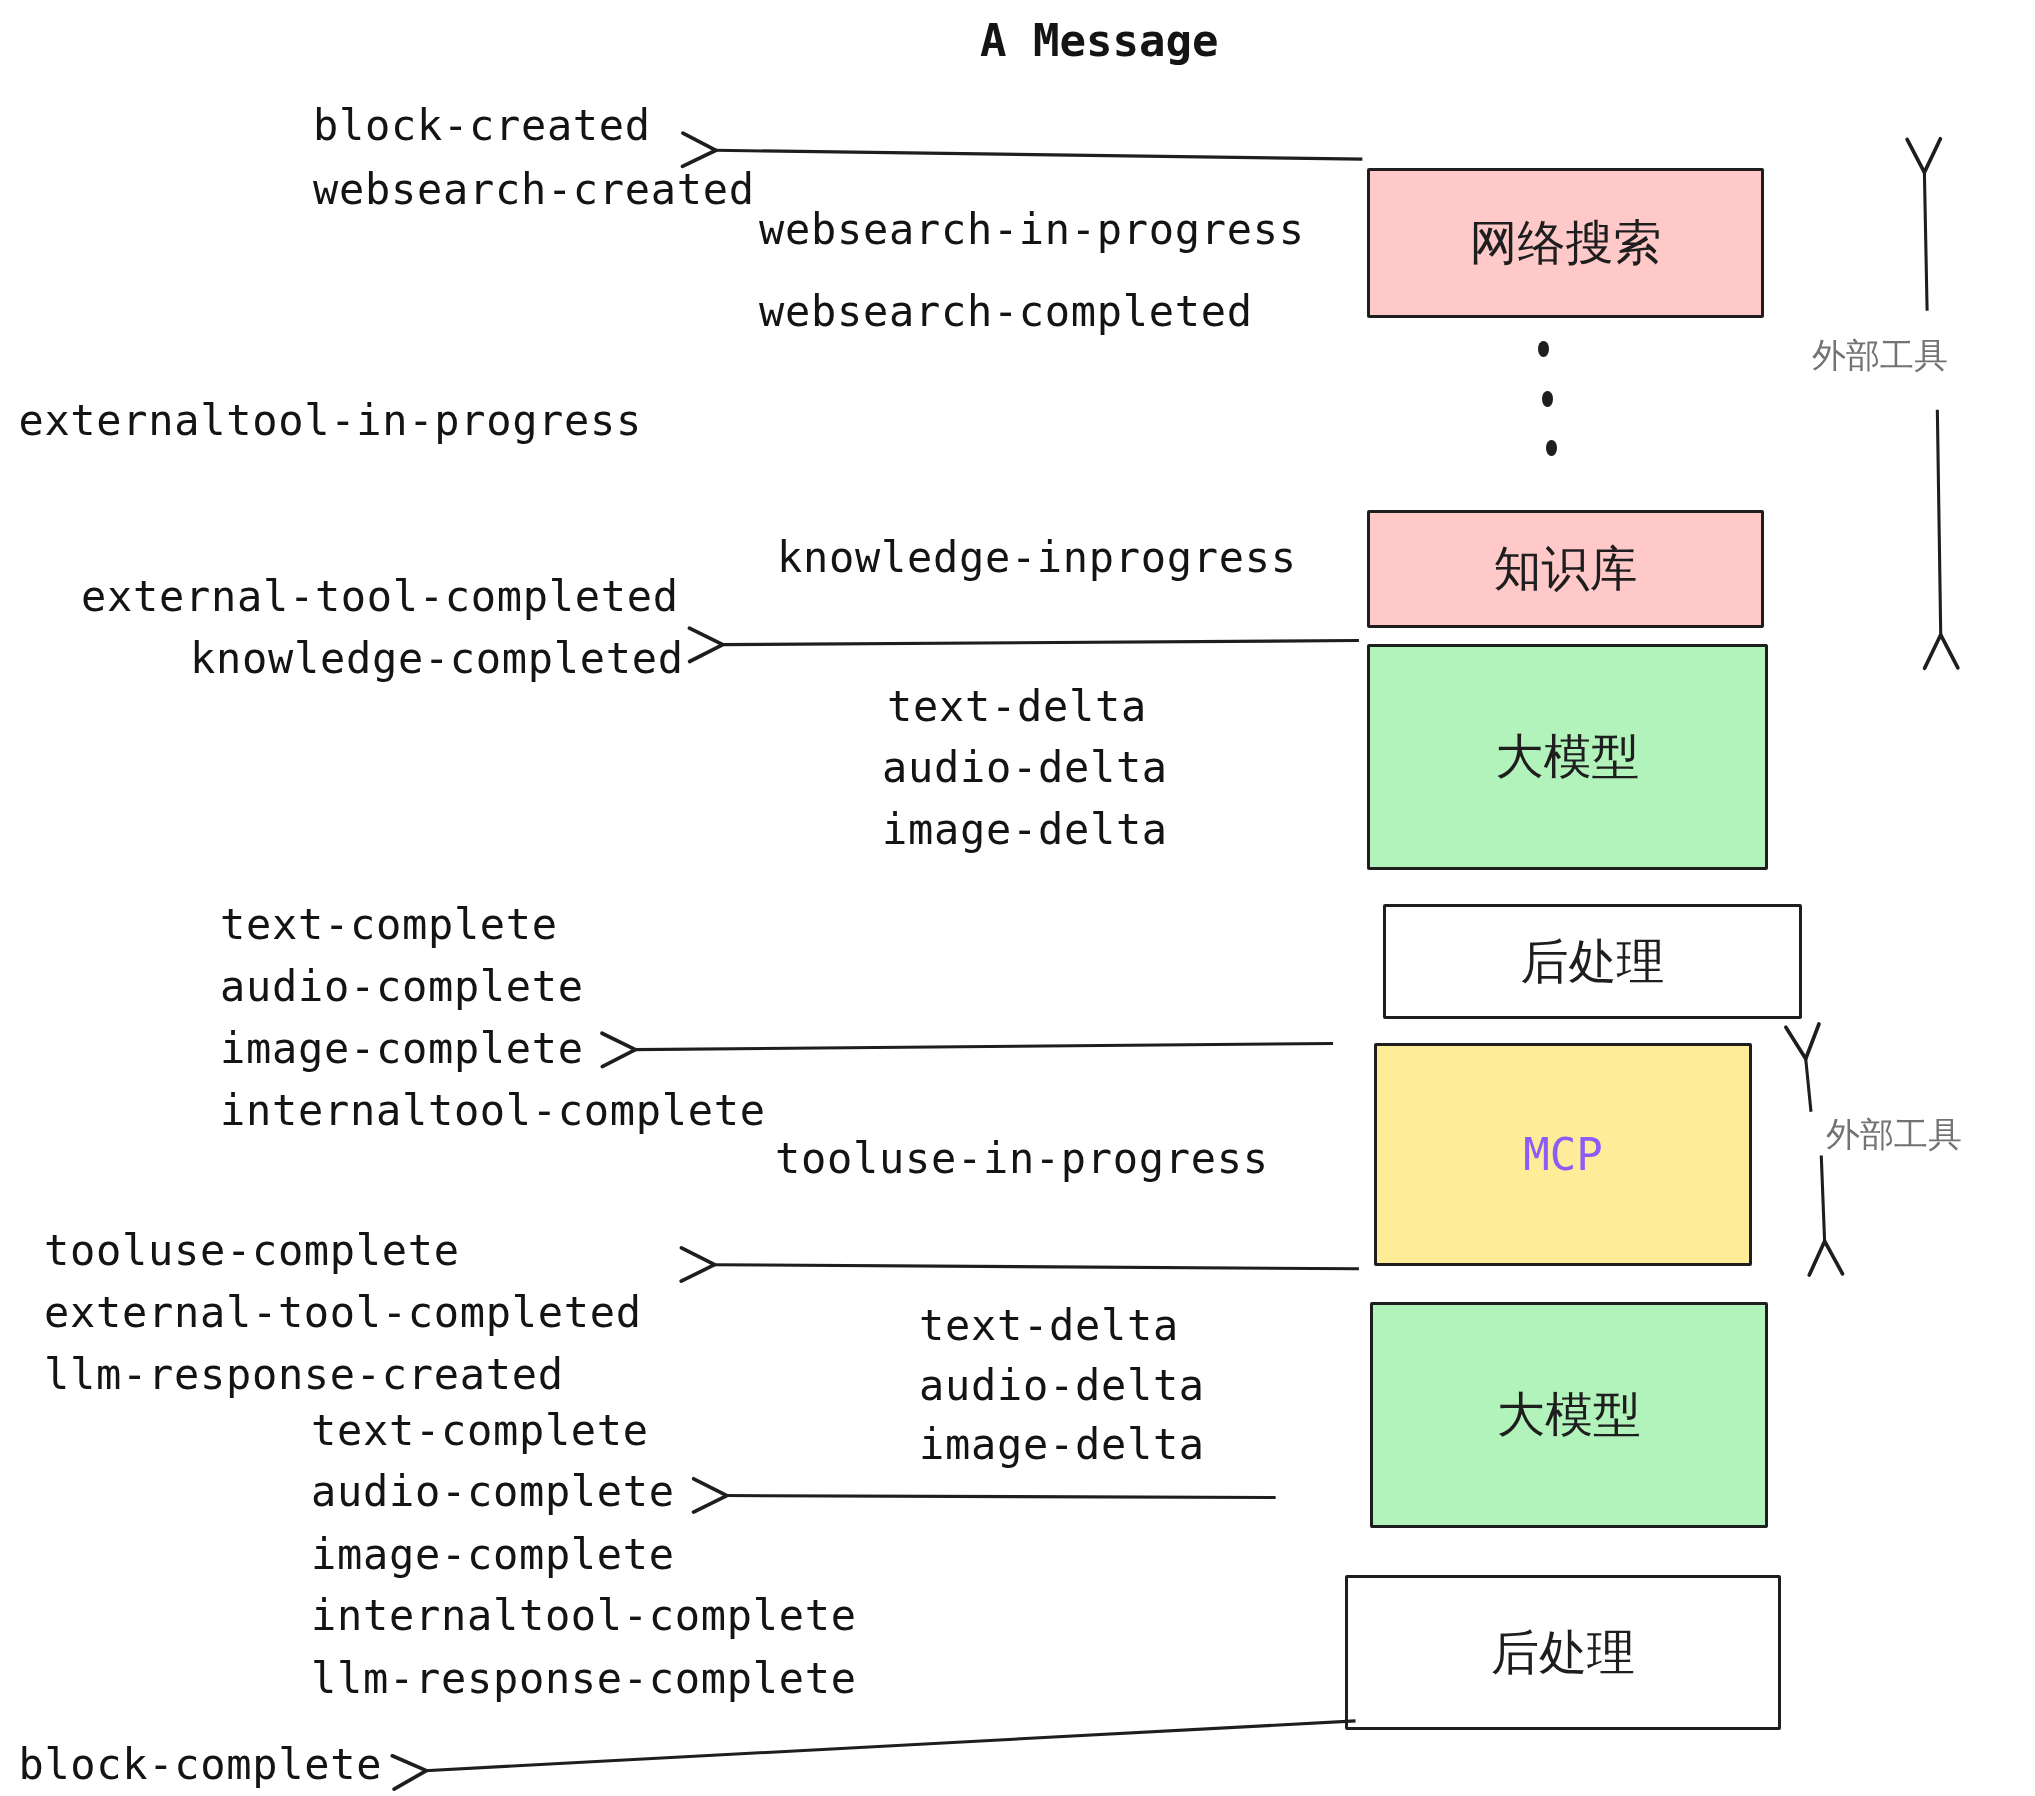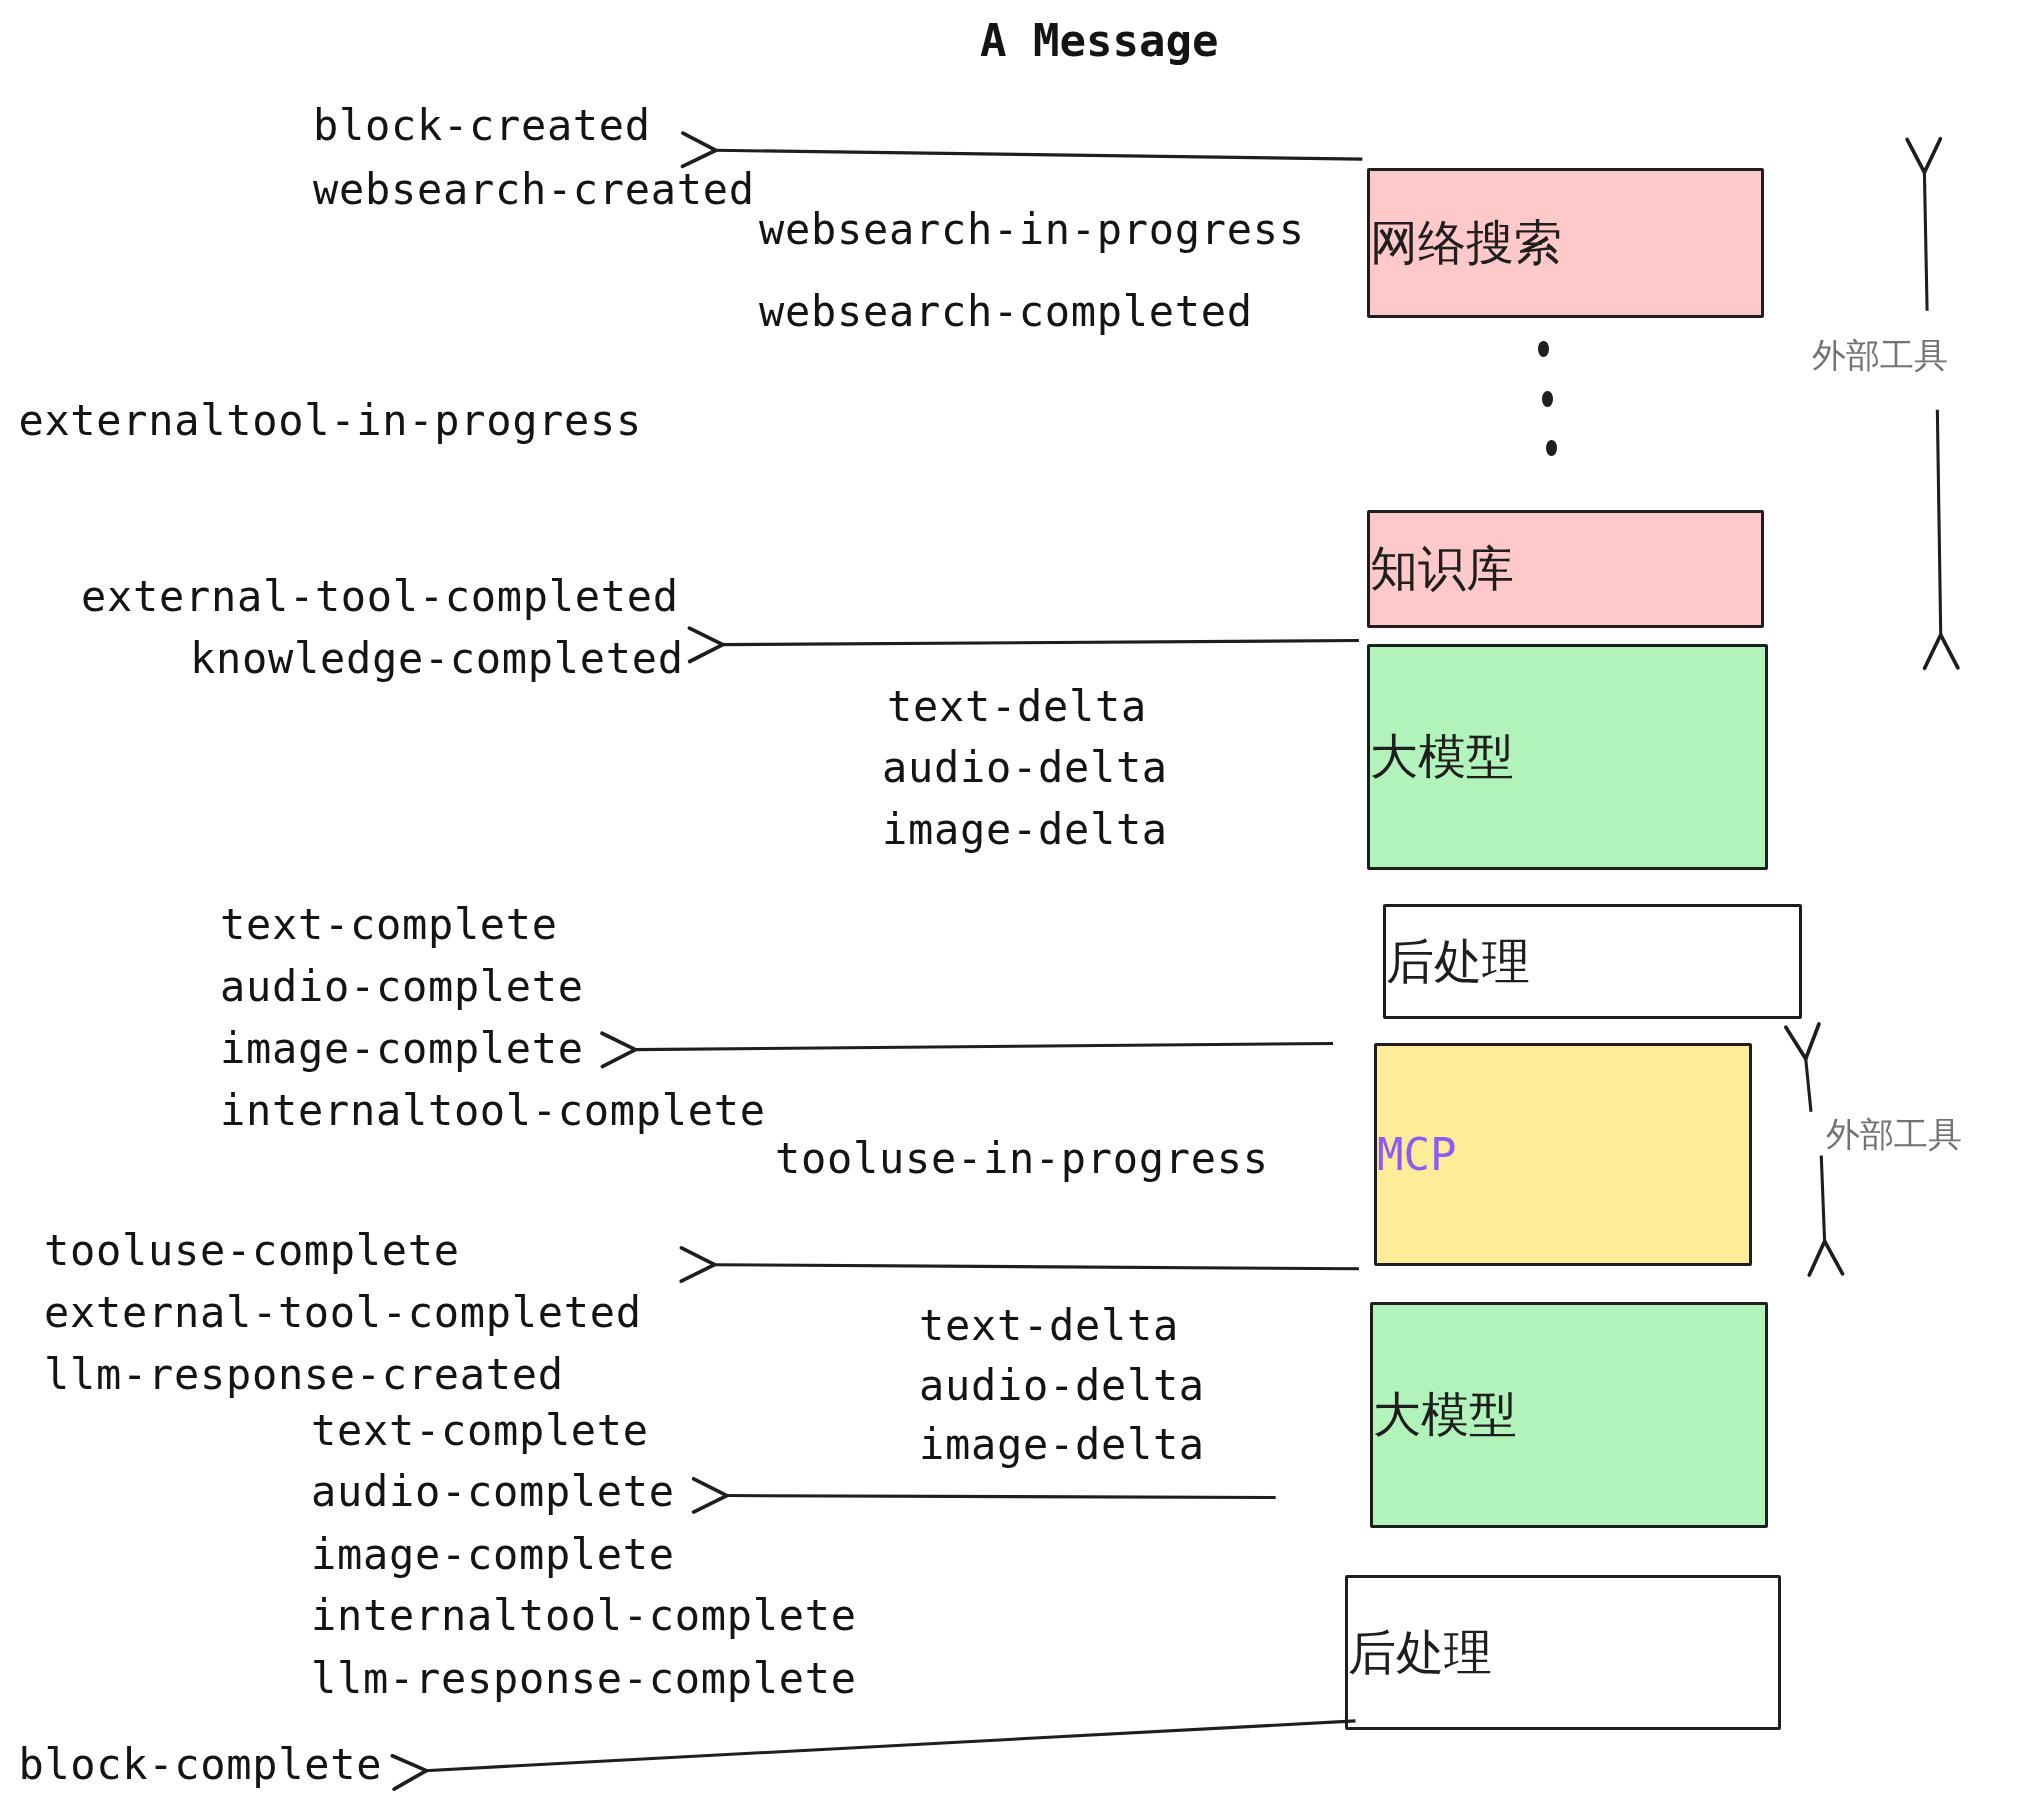--- a/index.html
+++ b/index.html
@@ -25,21 +25,21 @@
     white-space: nowrap;
     color: #141414;
   }
   .box {
     position: absolute;
     box-sizing: border-box;
     border: 3.4px solid #1e1e1e;
     border-radius: 2px;
     display: flex;
     align-items: center;
-    justify-content: flex-start;
+    justify-content: center;
   }
   .box .cjk {
     font-family: "DejaVu Sans", sans-serif;
     font-size: 48px;
     color: #1e1e1e;
     white-space: nowrap;
   }
   .box .mono {
     font-family: "DejaVu Sans Mono", monospace;
     font-size: 44px;
@@ -78,20 +78,21 @@
 
 <div class="canvas">
 
   <div class="title" style="left:980px; top:15px;">A Message</div>
 
   <div class="ev" style="left:313px;  top:101px;">block-created</div>
   <div class="ev" style="left:759px; top:205px;">websearch-in-progress</div>
   <div class="ev" style="left:313px;  top:165px;">websearch-created</div>
   <div class="ev" style="left:759px; top:287px;">websearch-completed</div>
   <div class="ev" style="left:18.4px;   top:396px;">externaltool-in-progress</div>
+  <div class="ev" style="left:777px; top:533px;">knowledge-inprogress</div>
   <div class="ev" style="left:81px;  top:572px;">external-tool-completed</div>
   <div class="ev" style="left:190px;  top:634px;">knowledge-completed</div>
   <div class="ev" style="left:887px; top:682px;">text-delta</div>
   <div class="ev" style="left:882px; top:743px;">audio-delta</div>
   <div class="ev" style="left:882px; top:805px;">image-delta</div>
   <div class="ev" style="left:220px;  top:900px;">text-complete</div>
   <div class="ev" style="left:220px;  top:962px;">audio-complete</div>
   <div class="ev" style="left:220px;  top:1024px;">image-complete</div>
   <div class="ev" style="left:220px;  top:1086px;">internaltool-complete</div>
   <div class="ev" style="left:775px; top:1134px;">tooluse-in-progress</div>

